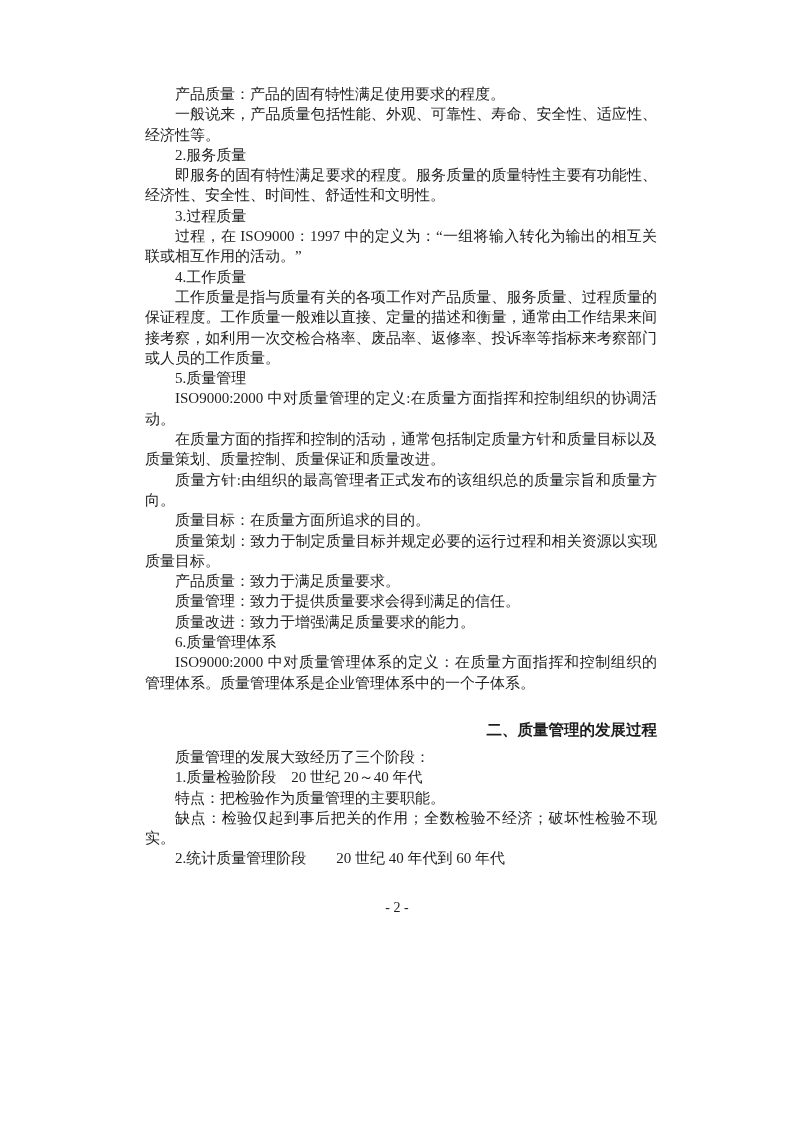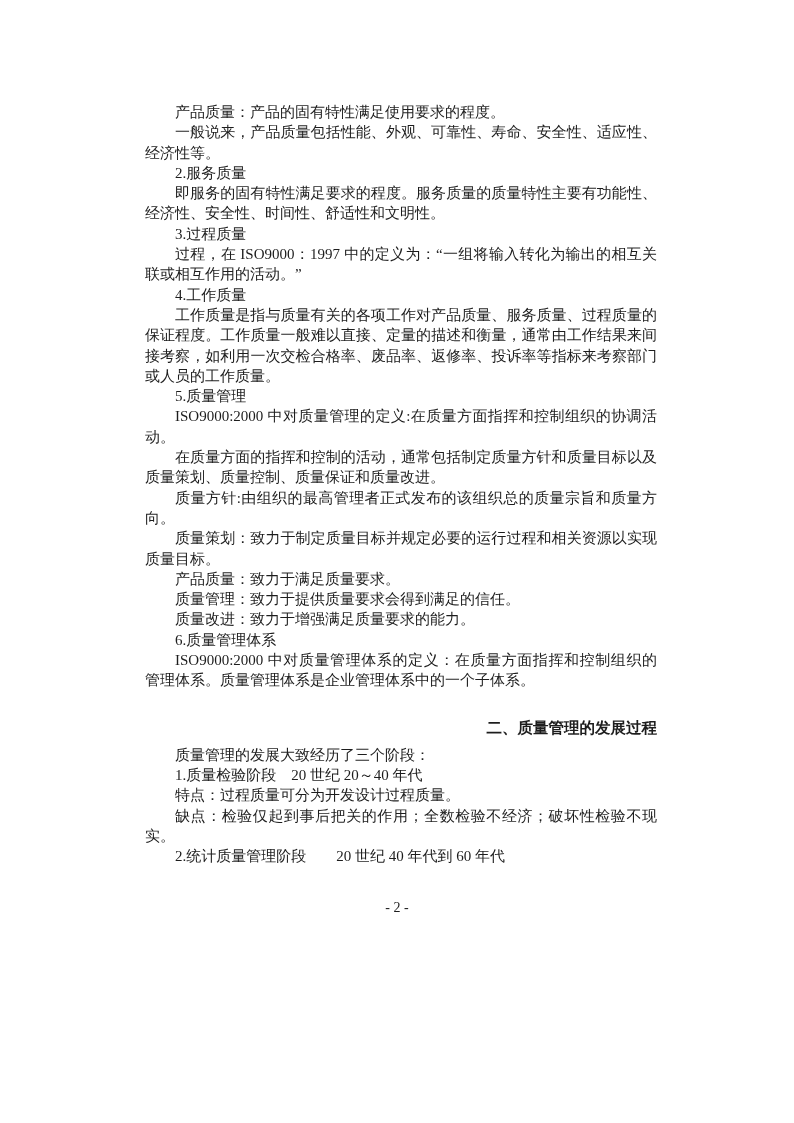--- a/index.html
+++ b/index.html
@@ -16,21 +16,21 @@
     width: 794px;
     height: 1123px;
     background: var(--paper);
     overflow: hidden;
     font-family: "Liberation Serif", "DejaVu Serif", serif;
     color: var(--ink);
   }
   .doc-body {
     position: absolute;
     left: 145px;
-    top: 102px;
+    top: 84px;
     width: 512px;
   }
   .doc-body p.para {
     margin: 0;
     padding: 0;
     font-size: 15px;
     line-height: 20.3px;
     text-align: justify;
     text-indent: 2em;
     word-break: break-all;
@@ -65,27 +65,28 @@
       <p class="para">2.服务质量</p>
       <p class="para">即服务的固有特性满足要求的程度。服务质量的质量特性主要有功能性、经济性、安全性、时间性、舒适性和文明性。</p>
       <p class="para">3.过程质量</p>
       <p class="para">过程，在 ISO9000：1997 中的定义为：“一组将输入转化为输出的相互关联或相互作用的活动。”</p>
       <p class="para">4.工作质量</p>
       <p class="para">工作质量是指与质量有关的各项工作对产品质量、服务质量、过程质量的保证程度。工作质量一般难以直接、定量的描述和衡量，通常由工作结果来间接考察，如利用一次交检合格率、废品率、返修率、投诉率等指标来考察部门或人员的工作质量。</p>
       <p class="para">5.质量管理</p>
       <p class="para">ISO9000:2000 中对质量管理的定义:在质量方面指挥和控制组织的协调活动。</p>
       <p class="para">在质量方面的指挥和控制的活动，通常包括制定质量方针和质量目标以及质量策划、质量控制、质量保证和质量改进。</p>
       <p class="para">质量方针:由组织的最高管理者正式发布的该组织总的质量宗旨和质量方向。</p>
+      <p class="para">质量目标：在质量方面所追求的目的。</p>
       <p class="para">质量策划：致力于制定质量目标并规定必要的运行过程和相关资源以实现质量目标。</p>
       <p class="para">产品质量：致力于满足质量要求。</p>
       <p class="para">质量管理：致力于提供质量要求会得到满足的信任。</p>
       <p class="para">质量改进：致力于增强满足质量要求的能力。</p>
       <p class="para">6.质量管理体系</p>
       <p class="para">ISO9000:2000 中对质量管理体系的定义：在质量方面指挥和控制组织的管理体系。质量管理体系是企业管理体系中的一个子体系。</p>
       <h2 class="heading">二、质量管理的发展过程</h2>
       <p class="para">质量管理的发展大致经历了三个阶段：</p>
       <p class="para">1.质量检验阶段　20 世纪 20～40 年代</p>
-      <p class="para">特点：过程质量可分为开发设计过程质量。</p>
+      <p class="para">特点：把检验作为质量管理的主要职能。</p>
       <p class="para">缺点：检验仅起到事后把关的作用；全数检验不经济；破坏性检验不现实。</p>
       <p class="para">2.统计质量管理阶段　　20 世纪 40 年代到 60 年代</p>
     </div>
   <div class="footer">- 2 -</div>
 </div>
 
 </body></html>

